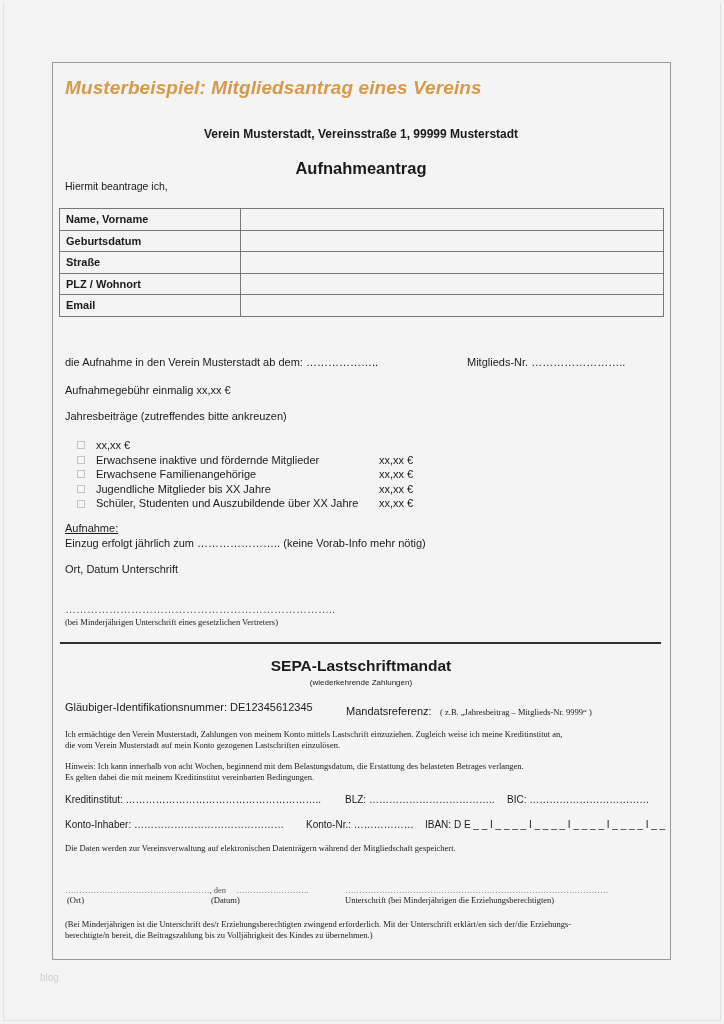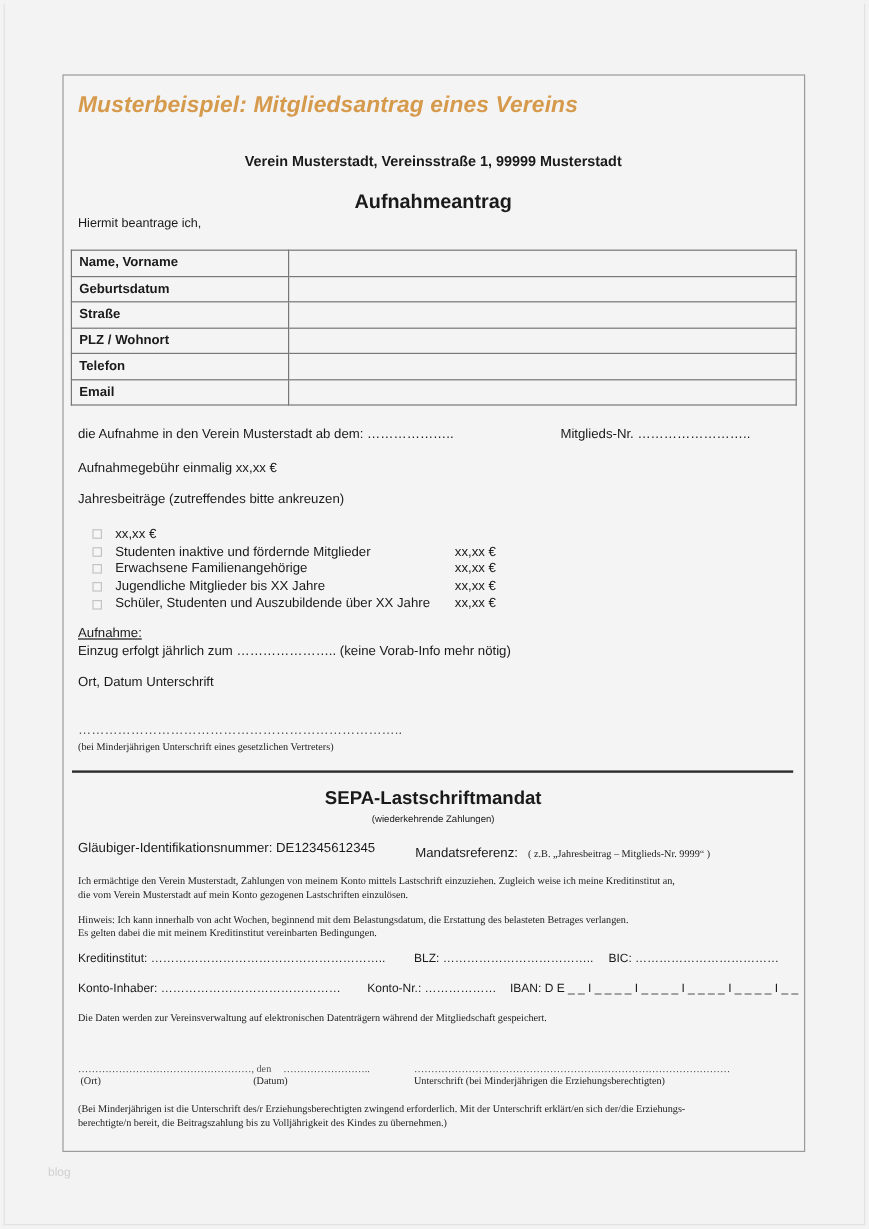--- a/index.html
+++ b/index.html
@@ -77,43 +77,39 @@
     </tr>
     <tr>
       <td class="lbl">Straße</td>
       <td></td>
     </tr>
     <tr>
       <td class="lbl">PLZ / Wohnort</td>
       <td></td>
     </tr>
     <tr>
-      <td class="lbl">Telefon</td>
-      <td></td>
-    </tr>
-    <tr>
       <td class="lbl">Email</td>
       <td></td>
     </tr>
   </tbody>
     </table>
 
   <div class="abs txt" style="left:12px; top:293px;">die Aufnahme in den Verein Musterstadt ab dem: ………………..</div>
   <div class="abs txt" style="left:414px; top:293px;">Mitglieds-Nr. ……………………..</div>
   <div class="abs txt" style="left:12px; top:321px;">Aufnahmegebühr einmalig  xx,xx €</div>
   <div class="abs txt" style="left:12px; top:347px;">Jahresbeiträge (zutreffendes bitte ankreuzen)</div>
 
   <div class="fees">
     <div class="fee-row">
       <span class="checkbox"></span>
       <span class="fee-amount">xx,xx €</span>
     </div>
     <div class="fee-row">
       <span class="checkbox"></span>
-      <span class="fee-label">Studenten inaktive und fördernde Mitglieder</span>
+      <span class="fee-label">Erwachsene inaktive und fördernde Mitglieder</span>
       <span class="fee-amount">xx,xx €</span>
     </div>
     <div class="fee-row">
       <span class="checkbox"></span>
       <span class="fee-label">Erwachsene Familienangehörige</span>
       <span class="fee-amount">xx,xx €</span>
     </div>
     <div class="fee-row">
       <span class="checkbox"></span>
       <span class="fee-label">Jugendliche Mitglieder bis XX Jahre</span>

